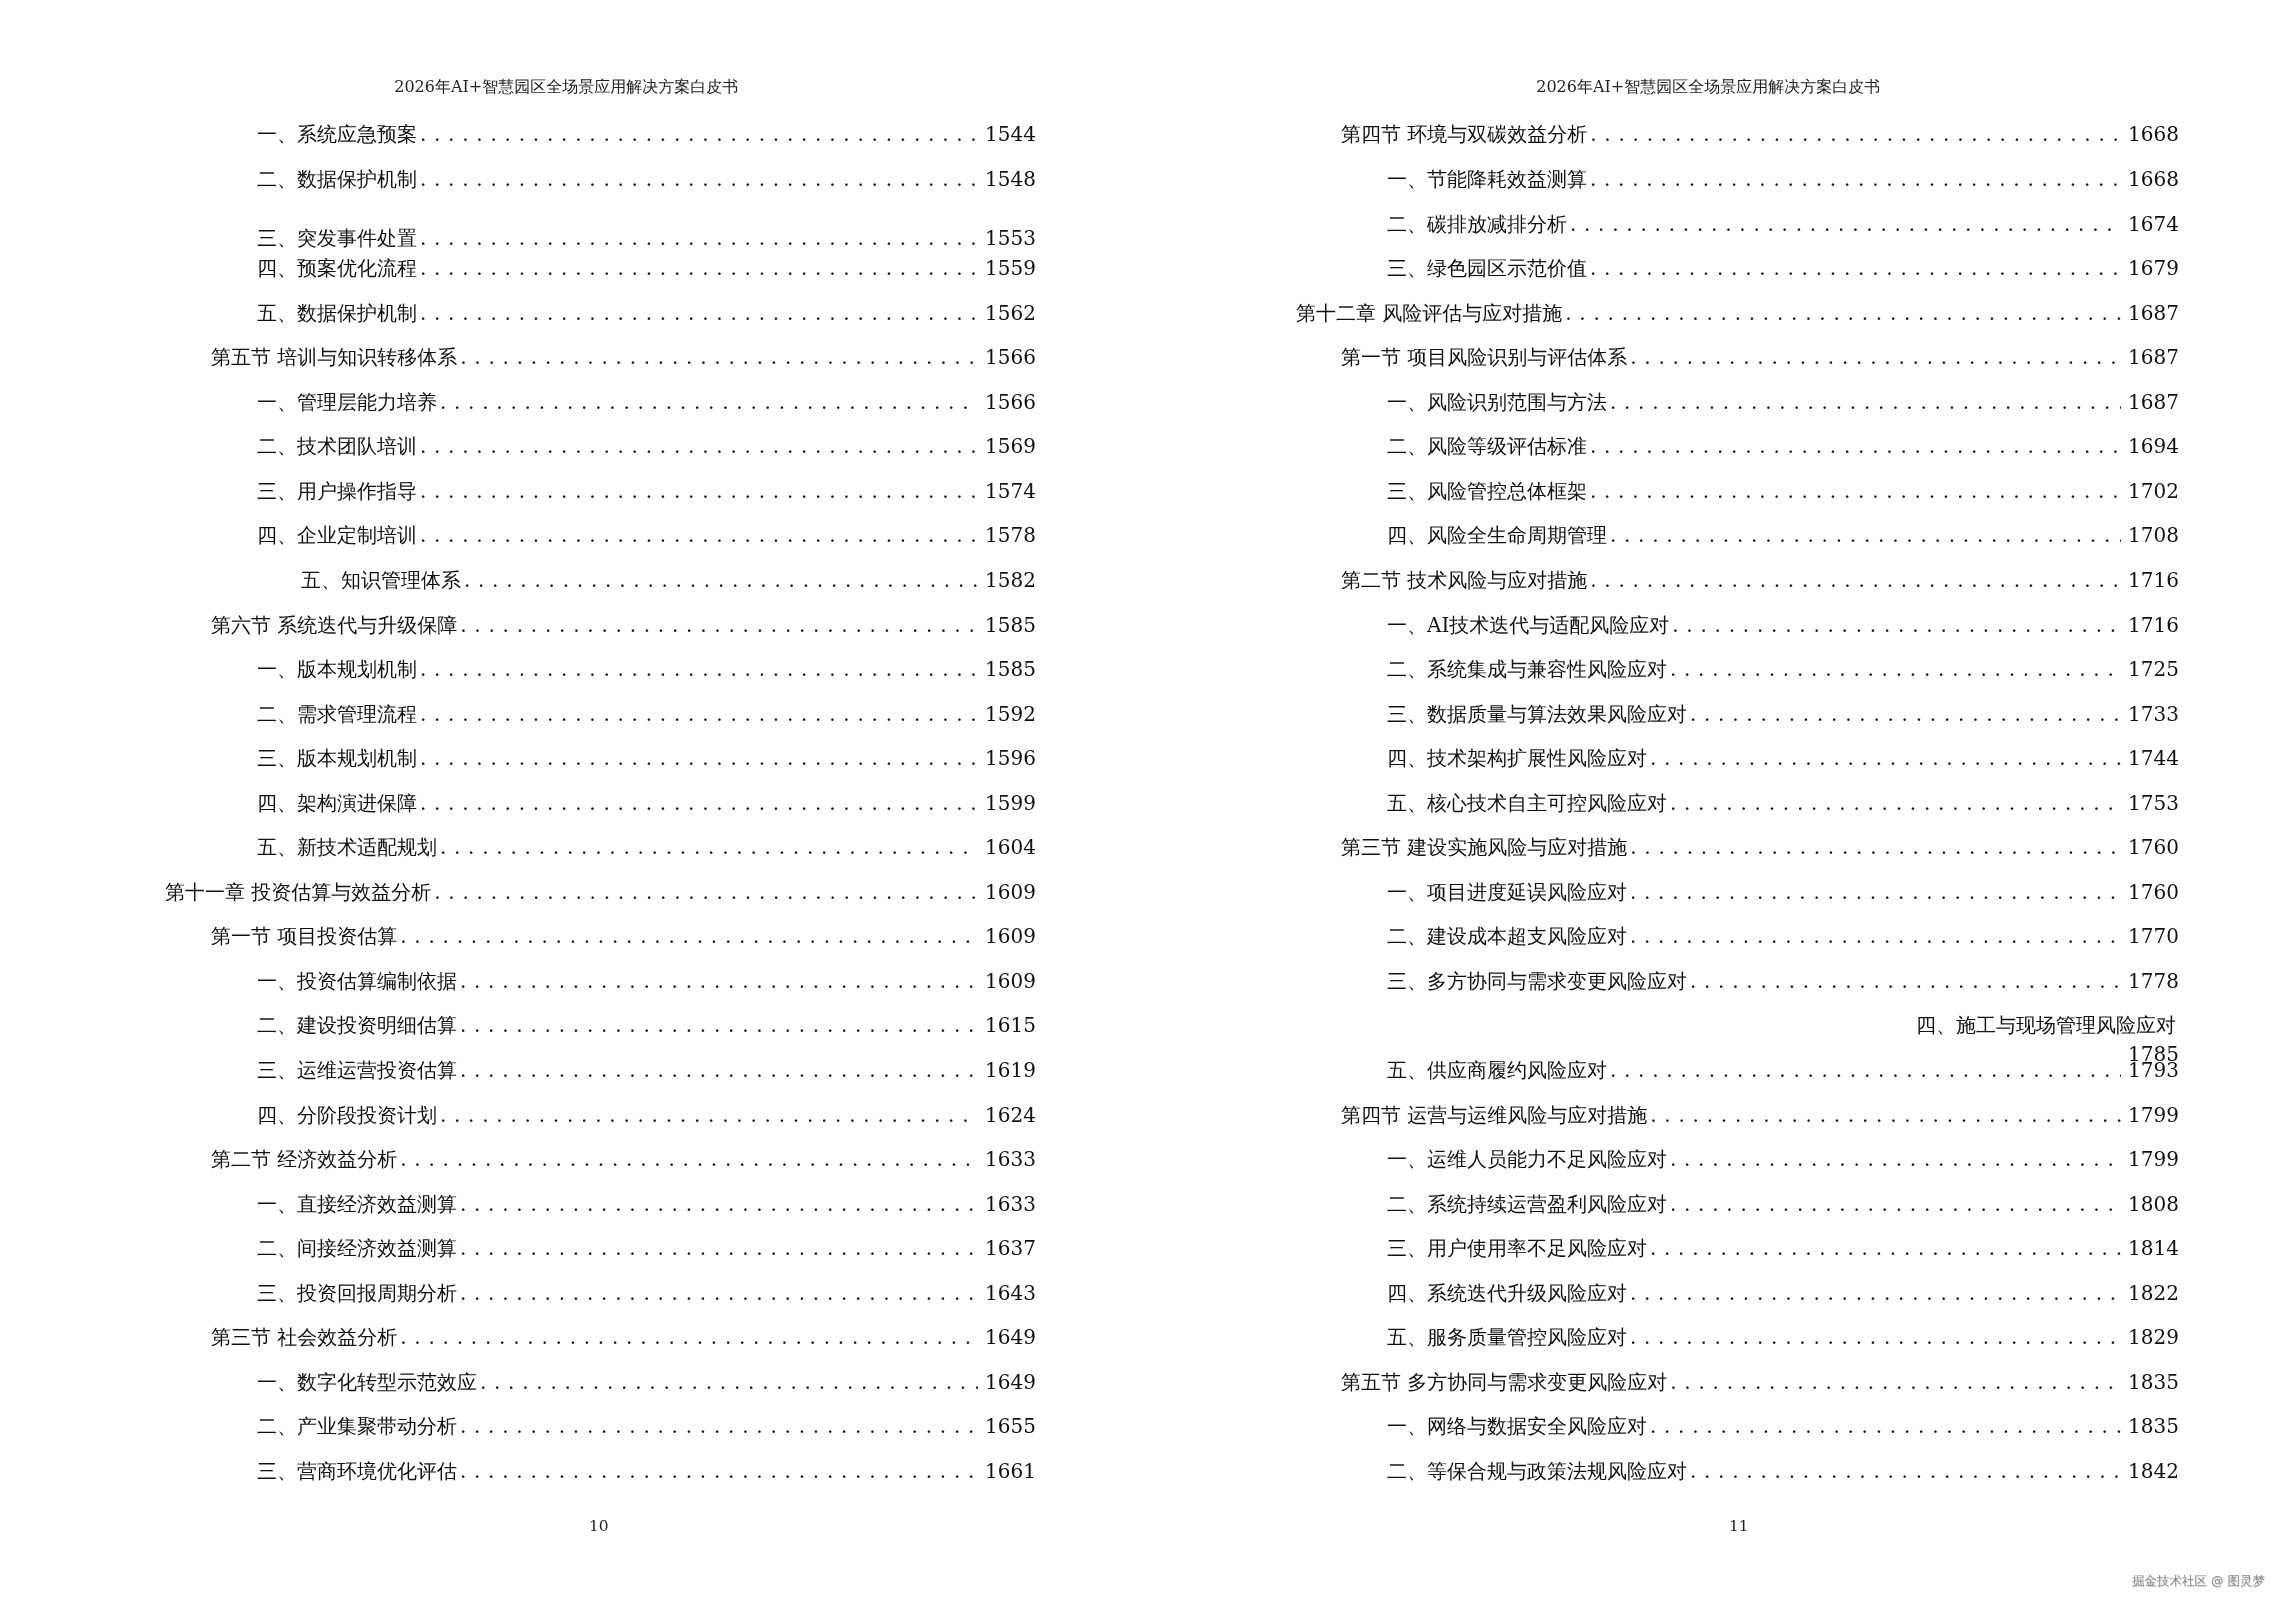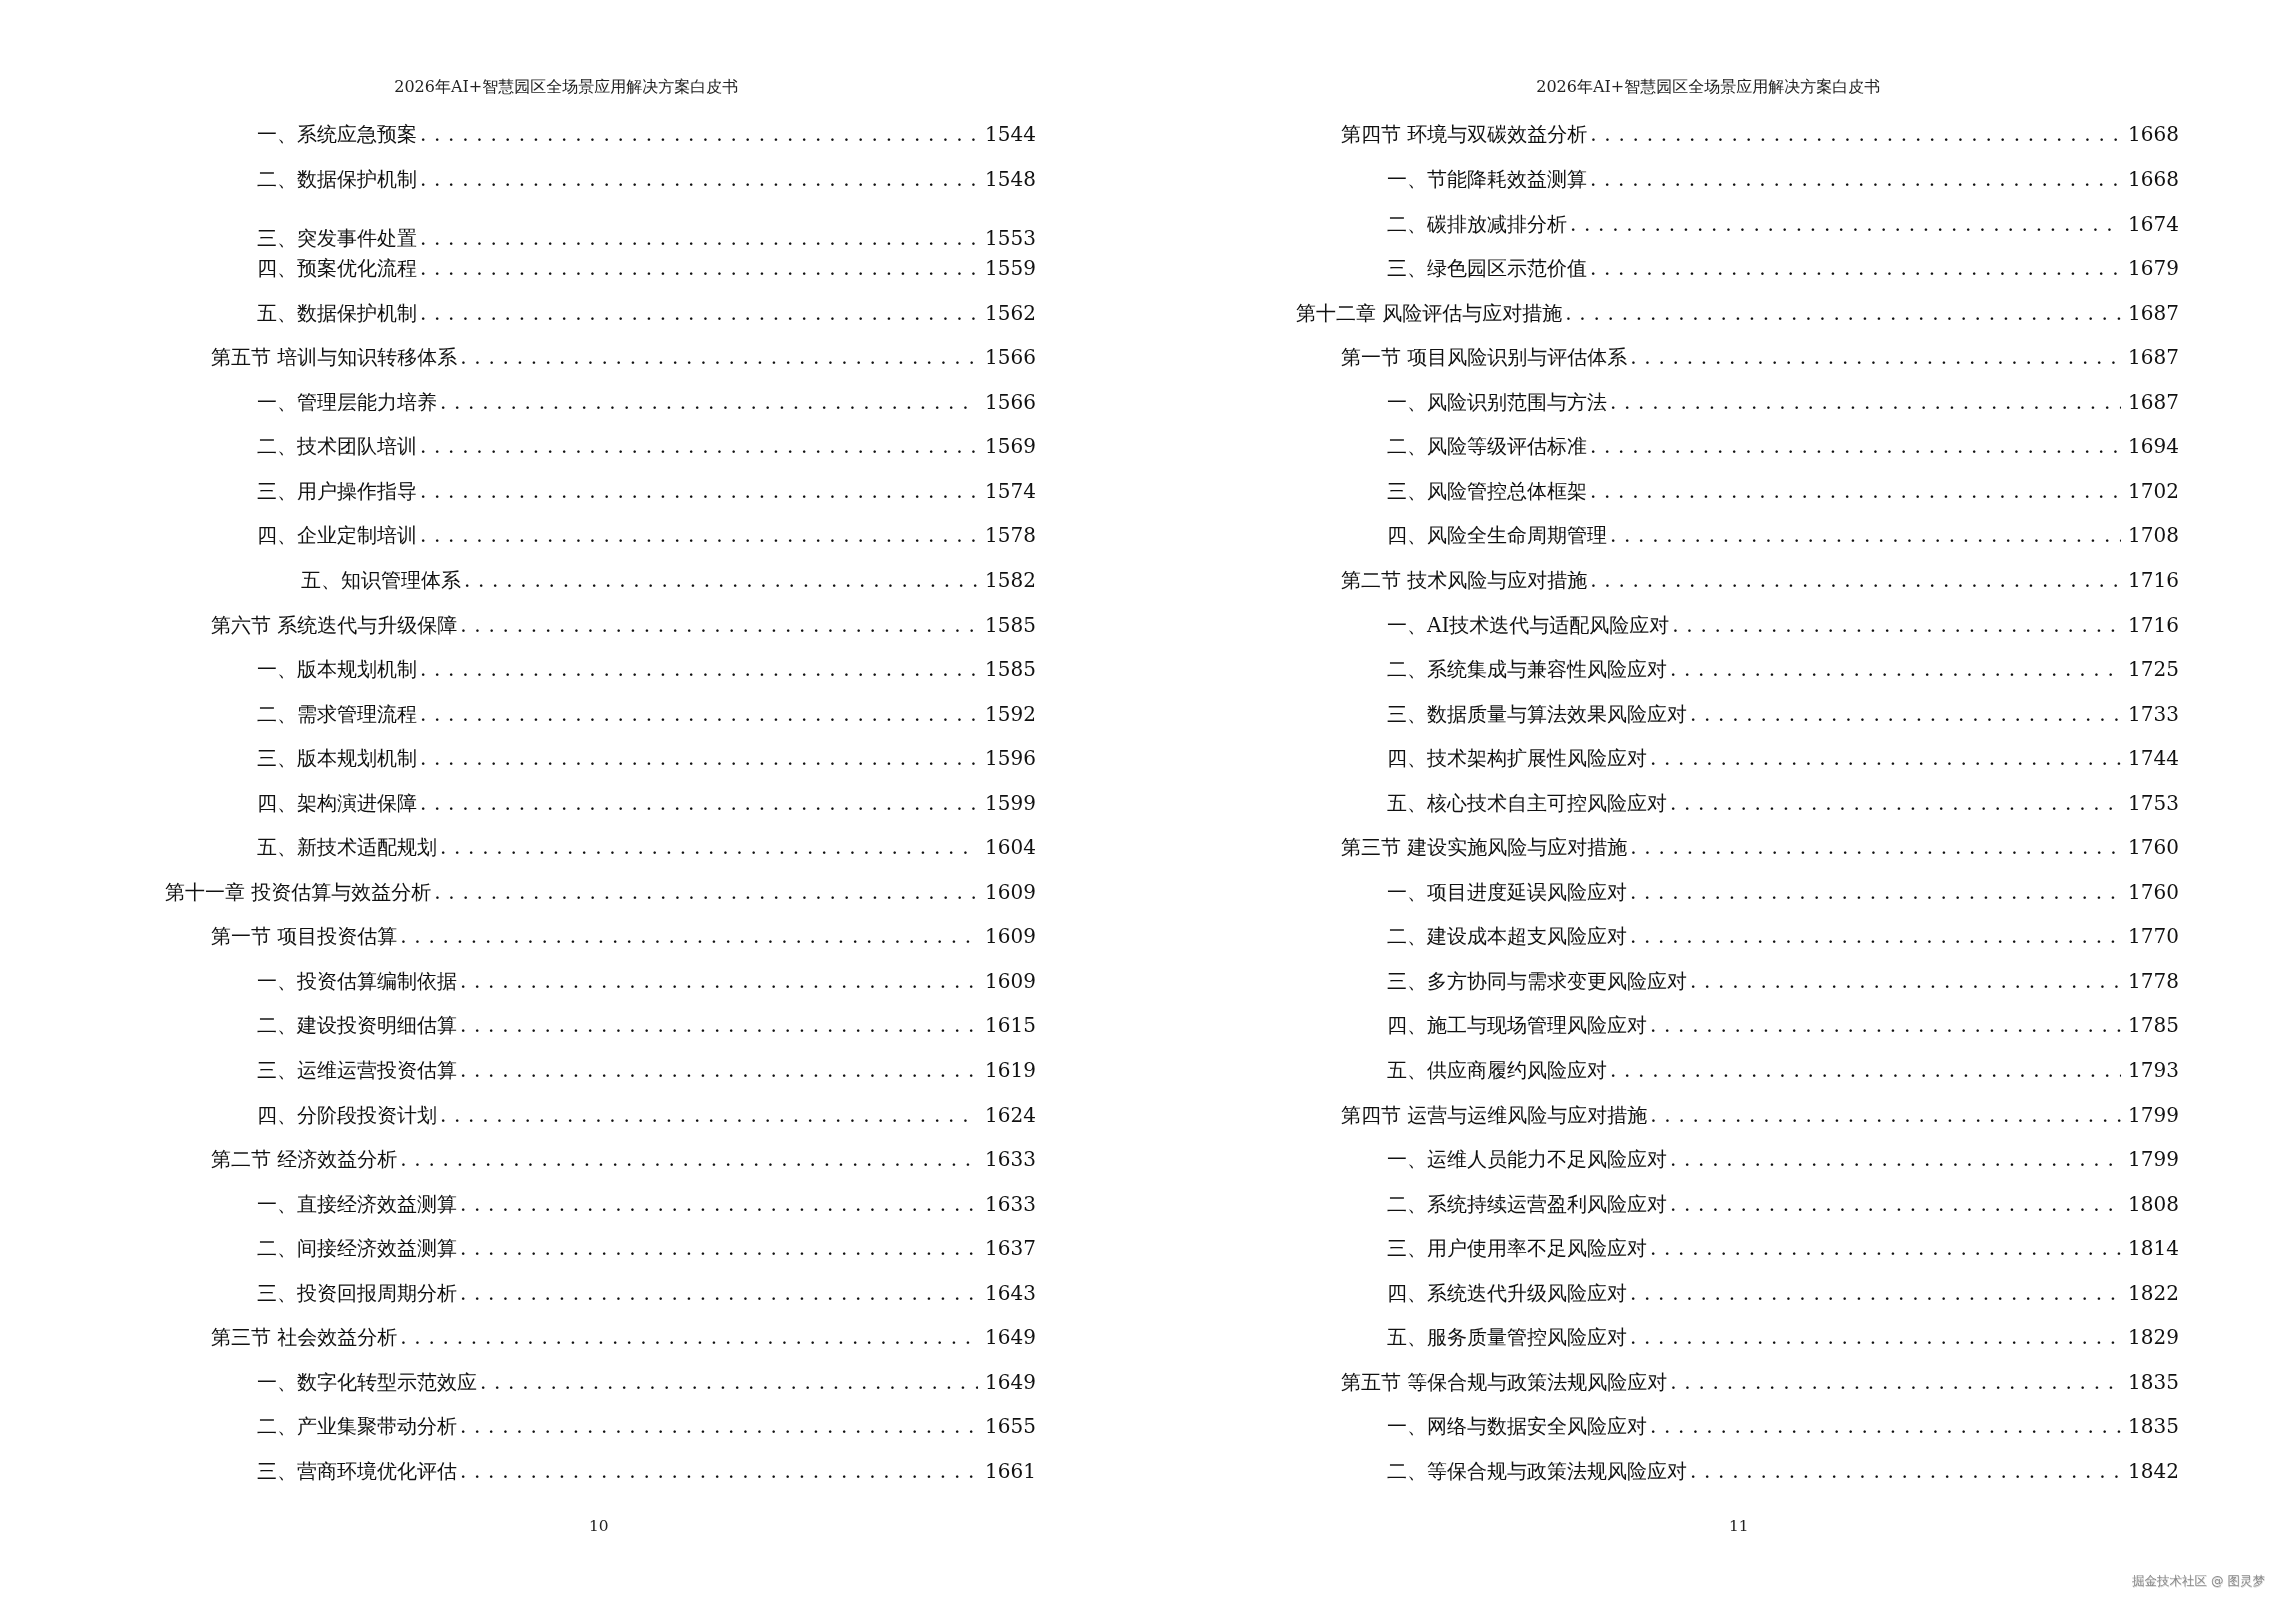--- a/index.html
+++ b/index.html
@@ -285,21 +285,21 @@
       <div class="toc-row" style="top: 922px; left: 245px; right: 105px;">
         <span class="label">二、建设成本超支风险应对</span>
         <span class="leader"></span>
         <span class="pageno">1770</span>
       </div>
       <div class="toc-row" style="top: 967px; left: 245px; right: 105px;">
         <span class="label">三、多方协同与需求变更风险应对</span>
         <span class="leader"></span>
         <span class="pageno">1778</span>
       </div>
-      <div class="toc-row" style="top: 1011px; left: 245px; right: 105px;">
+      <div class="toc-row" style="top: 1011px; left: 245px; right: 105px; flex-direction: column;">
         <span class="label">四、施工与现场管理风险应对</span>
         <span class="leader"></span>
         <span class="pageno">1785</span>
       </div>
       <div class="toc-row" style="top: 1056px; left: 245px; right: 105px;">
         <span class="label">五、供应商履约风险应对</span>
         <span class="leader"></span>
         <span class="pageno">1793</span>
       </div>
       <div class="toc-row" style="top: 1101px; left: 199px; right: 105px;">
@@ -326,21 +326,21 @@
         <span class="label">四、系统迭代升级风险应对</span>
         <span class="leader"></span>
         <span class="pageno">1822</span>
       </div>
       <div class="toc-row" style="top: 1323px; left: 245px; right: 105px;">
         <span class="label">五、服务质量管控风险应对</span>
         <span class="leader"></span>
         <span class="pageno">1829</span>
       </div>
       <div class="toc-row" style="top: 1368px; left: 199px; right: 105px;">
-        <span class="label">第五节 等保合规与政策法规风险应对</span>
+        <span class="label">第五节 多方协同与需求变更风险应对</span>
         <span class="leader"></span>
         <span class="pageno">1835</span>
       </div>
       <div class="toc-row" style="top: 1412px; left: 245px; right: 105px;">
         <span class="label">一、网络与数据安全风险应对</span>
         <span class="leader"></span>
         <span class="pageno">1835</span>
       </div>
       <div class="toc-row" style="top: 1457px; left: 245px; right: 105px;">
         <span class="label">二、等保合规与政策法规风险应对</span>

